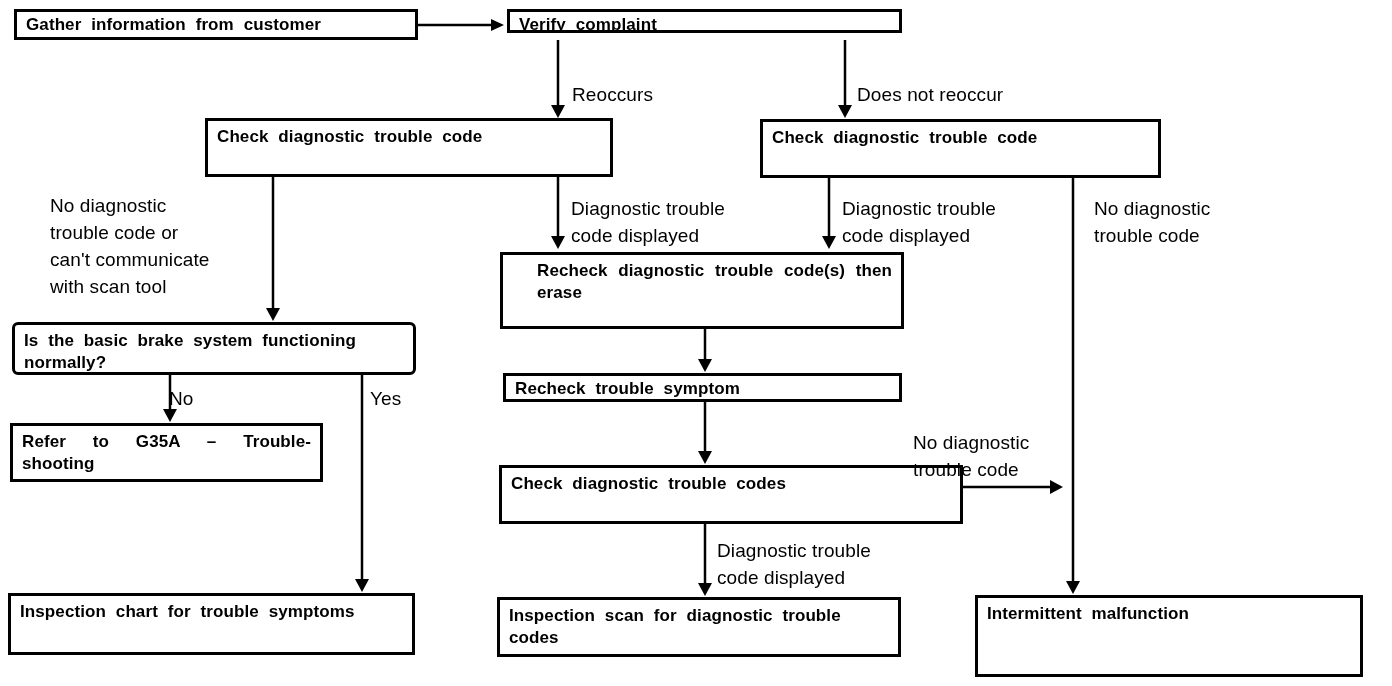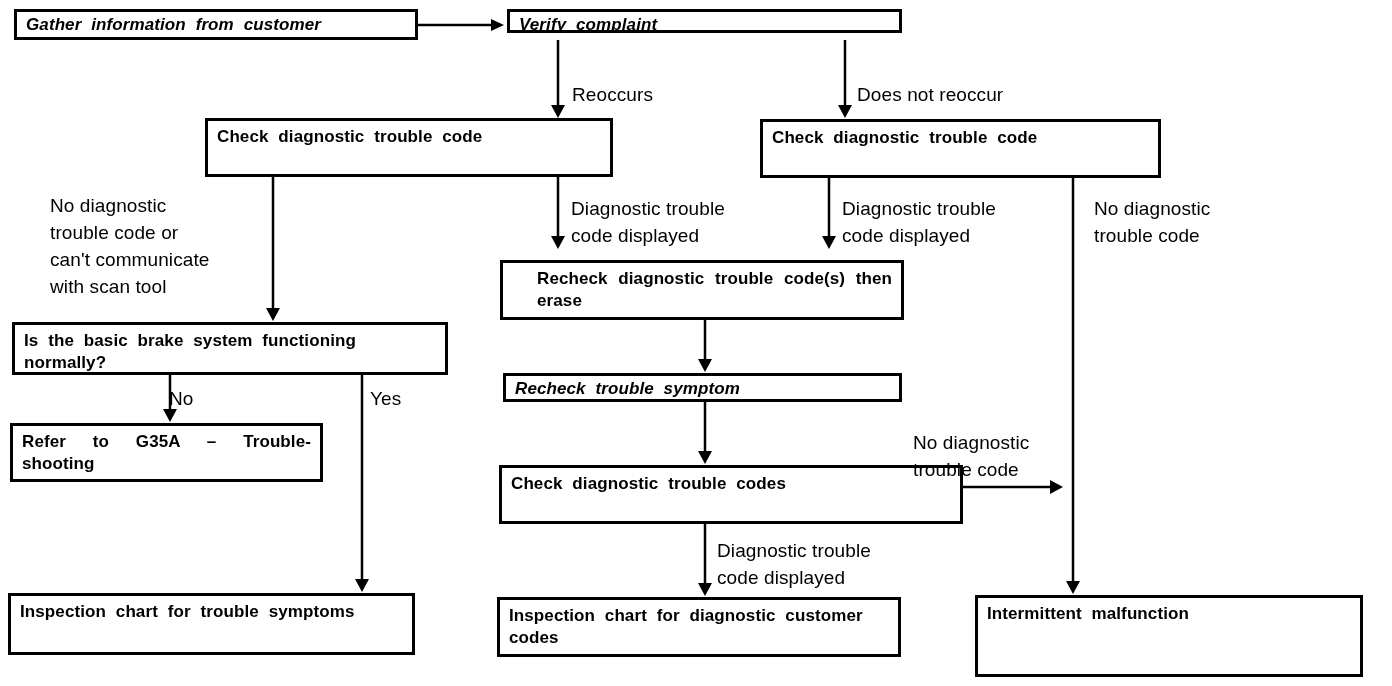--- a/index.html
+++ b/index.html
@@ -8,21 +8,21 @@
     font-family:"Liberation Sans",sans-serif;color:#000;overflow:hidden;
   }
   .connectors{position:absolute;left:0;top:0;width:1392px;height:686px;}
   .connectors line{stroke:#000;stroke-width:2.5;}
   .connectors polygon{fill:#000;stroke:none;}
   .box{
     position:absolute;box-sizing:border-box;border:3px solid #000;background:#fff;
     font-weight:700;font-size:17px;line-height:1.32;padding:5px 9px;
     word-spacing:5px;letter-spacing:0.1px;
   }
-  .box.thin{padding-top:2px;padding-bottom:0;font-style:italic;}
+  .box.thin{padding-top:2px;padding-bottom:0;}
   .box.justify{text-align:justify;}
   .elabel{
     position:absolute;font-size:19px;line-height:1.42;white-space:pre-line;
     letter-spacing:0.1px;color:#000000;
   }
 </style>
 </head>
 <body>
 
 <div class="canvas">
@@ -83,33 +83,33 @@
   </svg>
 
   <div class="box thin" style="left:14px;top:9px;width:404px;height:31px;">Gather information from customer</div>
 
   <div class="box thin" style="left:507px;top:9px;width:395px;height:24px;">Verify complaint</div>
 
   <div class="box" style="left:205px;top:118px;width:408px;height:59px;">Check diagnostic trouble code</div>
 
   <div class="box" style="left:760px;top:119px;width:401px;height:59px;">Check diagnostic trouble code</div>
 
-  <div class="box" style="left:12px;top:322px;width:436px;height:53px;">Is the basic brake system functioning normally?</div>
+  <div class="box" style="left:12px;top:322px;width:404px;height:53px;border-radius:6px;">Is the basic brake system functioning normally?</div>
 
   <div class="box justify" style="left:10px;top:423px;width:313px;height:59px;">Refer to G35A – Trouble-shooting</div>
 
   <div class="box" style="left:8px;top:593px;width:407px;height:62px;">Inspection chart for trouble symptoms</div>
 
-  <div class="box justify" style="left:500px;top:260px;width:404px;height:60px;padding-left:34px;">Recheck diagnostic trouble code(s) then erase</div>
+  <div class="box justify" style="left:500px;top:252px;width:404px;height:77px;padding-left:34px;">Recheck diagnostic trouble code(s) then erase</div>
 
   <div class="box thin" style="left:503px;top:373px;width:399px;height:29px;">Recheck trouble symptom</div>
 
   <div class="box" style="left:499px;top:465px;width:464px;height:59px;">Check diagnostic trouble codes</div>
 
-  <div class="box" style="left:497px;top:597px;width:404px;height:60px;">Inspection chart for diagnostic customer codes</div>
+  <div class="box" style="left:497px;top:597px;width:404px;height:60px;">Inspection scan for diagnostic trouble codes</div>
 
   <div class="box" style="left:975px;top:595px;width:388px;height:82px;">Intermittent malfunction</div>
 
   <div class="elabel" style="left:572px;top:82px;">Reoccurs</div>
 
   <div class="elabel" style="left:857px;top:82px;">Does not reoccur</div>
 
   <div class="elabel" style="left:50px;top:193px;">No diagnostic
 trouble code or
 can't communicate

